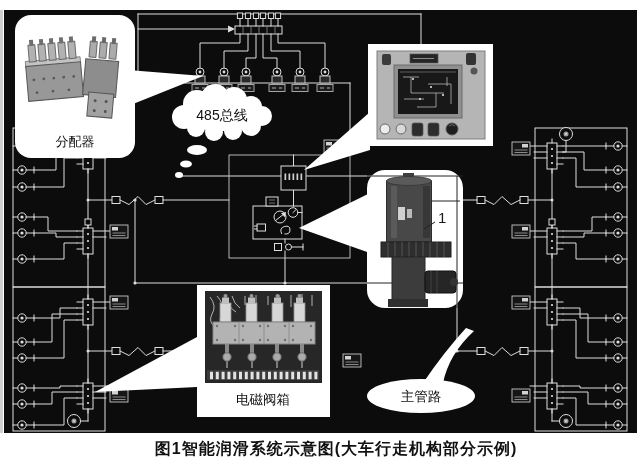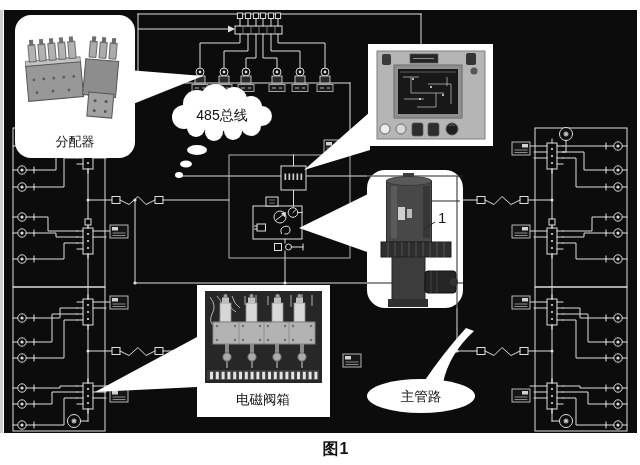--- a/index.html
+++ b/index.html
@@ -352,14 +352,15 @@
     <g>
       <path d="M474,331 Q449,354 443,383 L423,383 Q444,352 466,328 Z" fill="#ffffff"></path>
       <ellipse cx="421" cy="396" rx="54" ry="17" fill="#ffffff"></ellipse>
       <text x="421" y="401" text-anchor="middle" font-size="13.5" class="cjk">主管路</text>
     </g>
   </svg>
   </div>
 
   <div class="caption">
     <span>图1</span>
+    <span>智能润滑系统示意图(大车行走机构部分示例)</span>
   </div>
 </div>
 
 </body></html>

